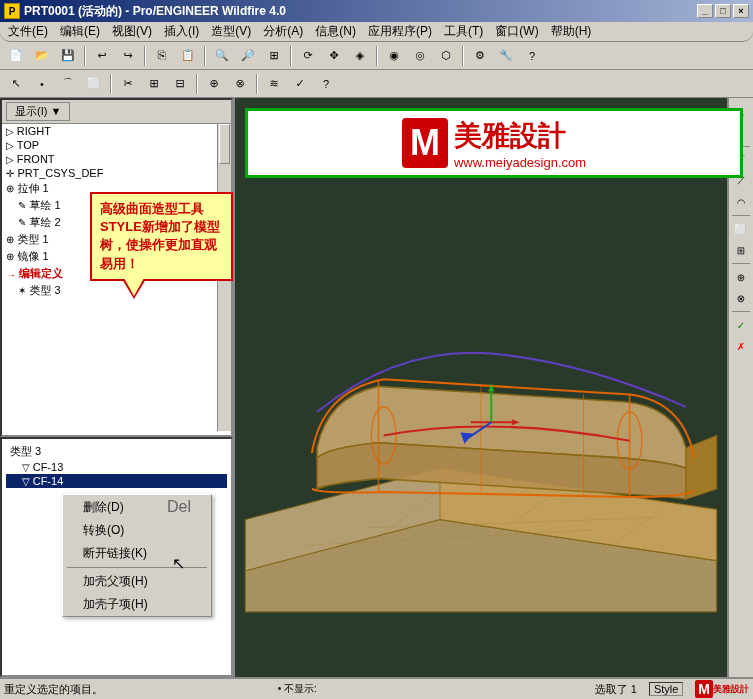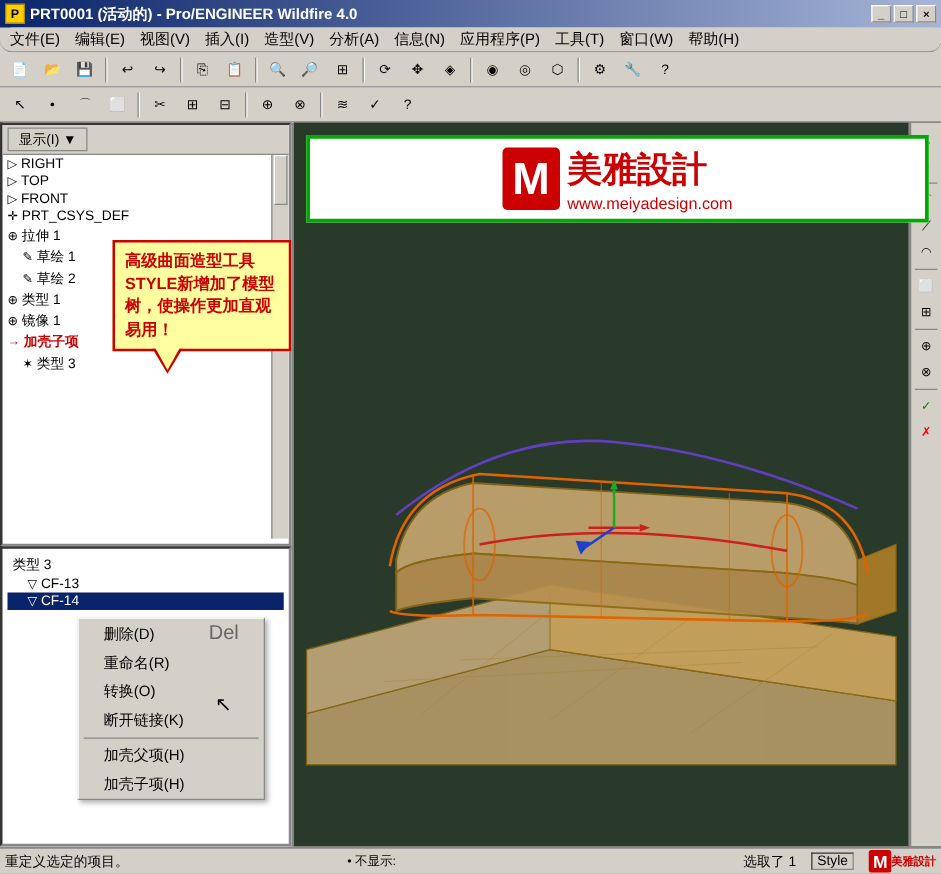--- a/index.html
+++ b/index.html
@@ -513,21 +513,21 @@
         <div class="tree-item">
           <span class="icon">⊕</span>
           <span>类型 1</span>
         </div>
         <div class="tree-item">
           <span class="icon">⊕</span>
           <span>镜像 1</span>
         </div>
         <div class="tree-item active" style="color:#cc0000; font-weight:bold;">
           <span class="icon">→</span>
-          <span>加壳子项</span>
+          <span>编辑定义</span>
         </div>
         <div class="tree-item">
           <span class="tree-indent"></span>
           <span class="icon">✶</span>
           <span>类型 3</span>
         </div>
         <div class="tree-scroll">
           <div class="scroll-thumb"></div>
         </div>
       </div>
@@ -553,23 +553,20 @@
           <span class="tree-indent"></span>
           <span class="icon">▽</span>
           <span>CF-14</span>
         </div>
       </div>
 
       <div class="context-menu">
         <div class="ctx-item">
           <span>删除(D)</span>
           <span class="ctx-shortcut">Del</span>
-        </div>
-        <div class="ctx-item">
-          <span>重命名(R)</span>
         </div>
         <div class="ctx-item">
           <span>转换(O)</span>
         </div>
         <div class="ctx-item">
           <span>断开链接(K)</span>
         </div>
         <div class="ctx-separator"></div>
         <div class="ctx-item">
           <span>加壳父项(H)</span>

